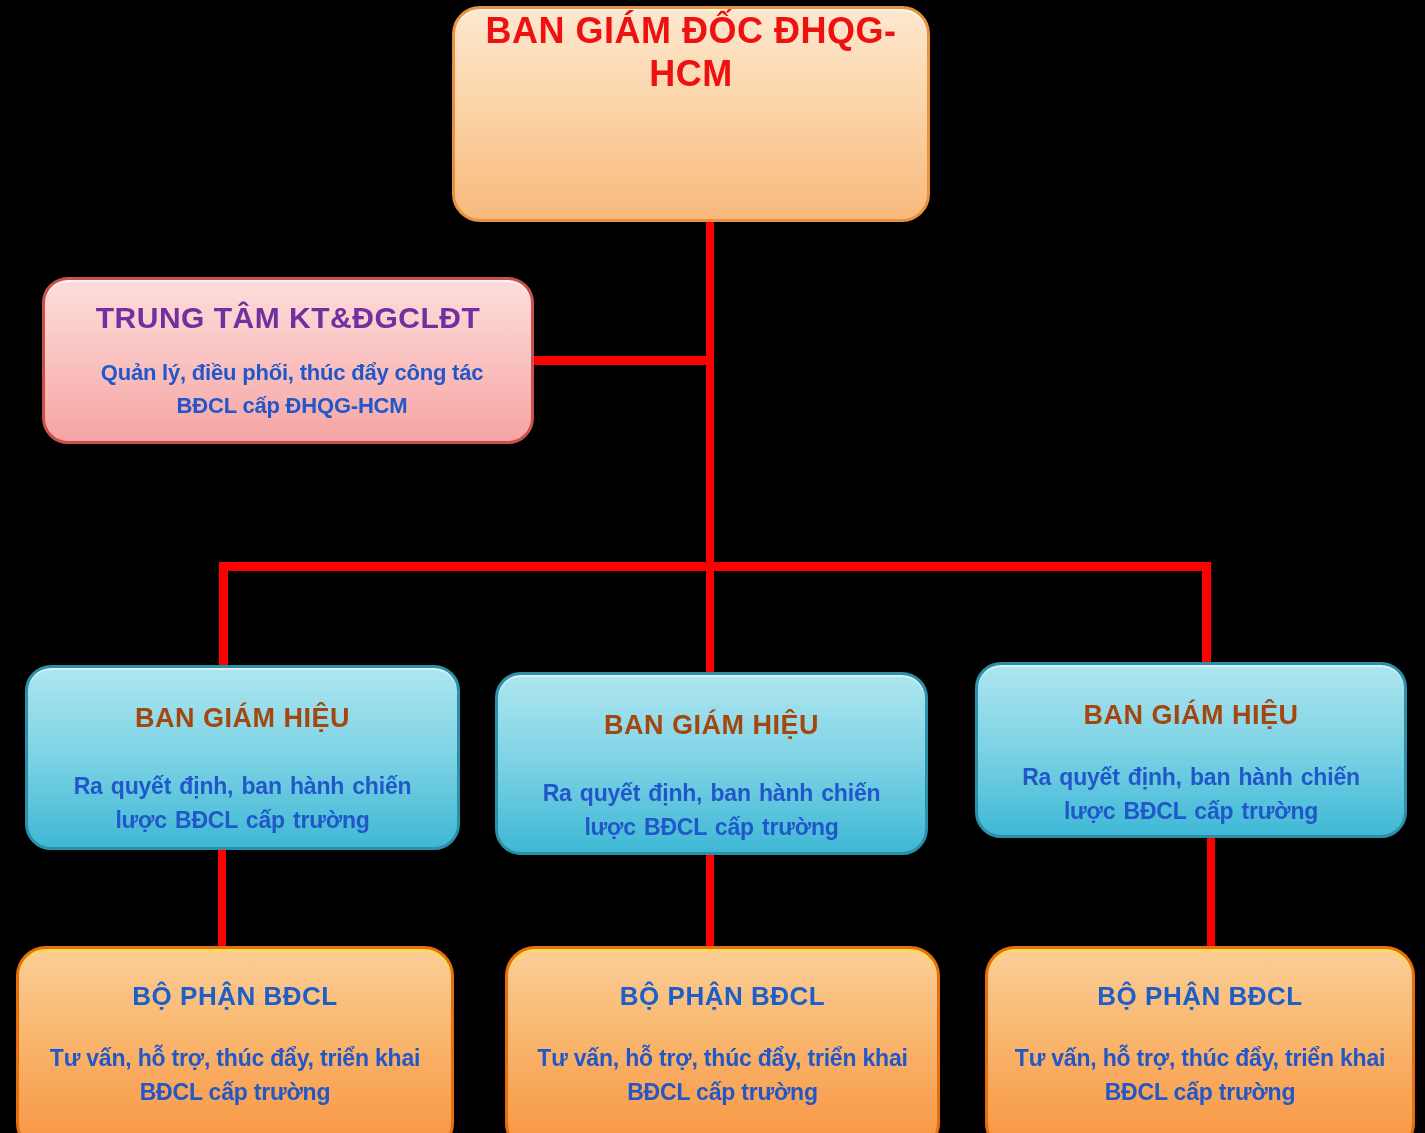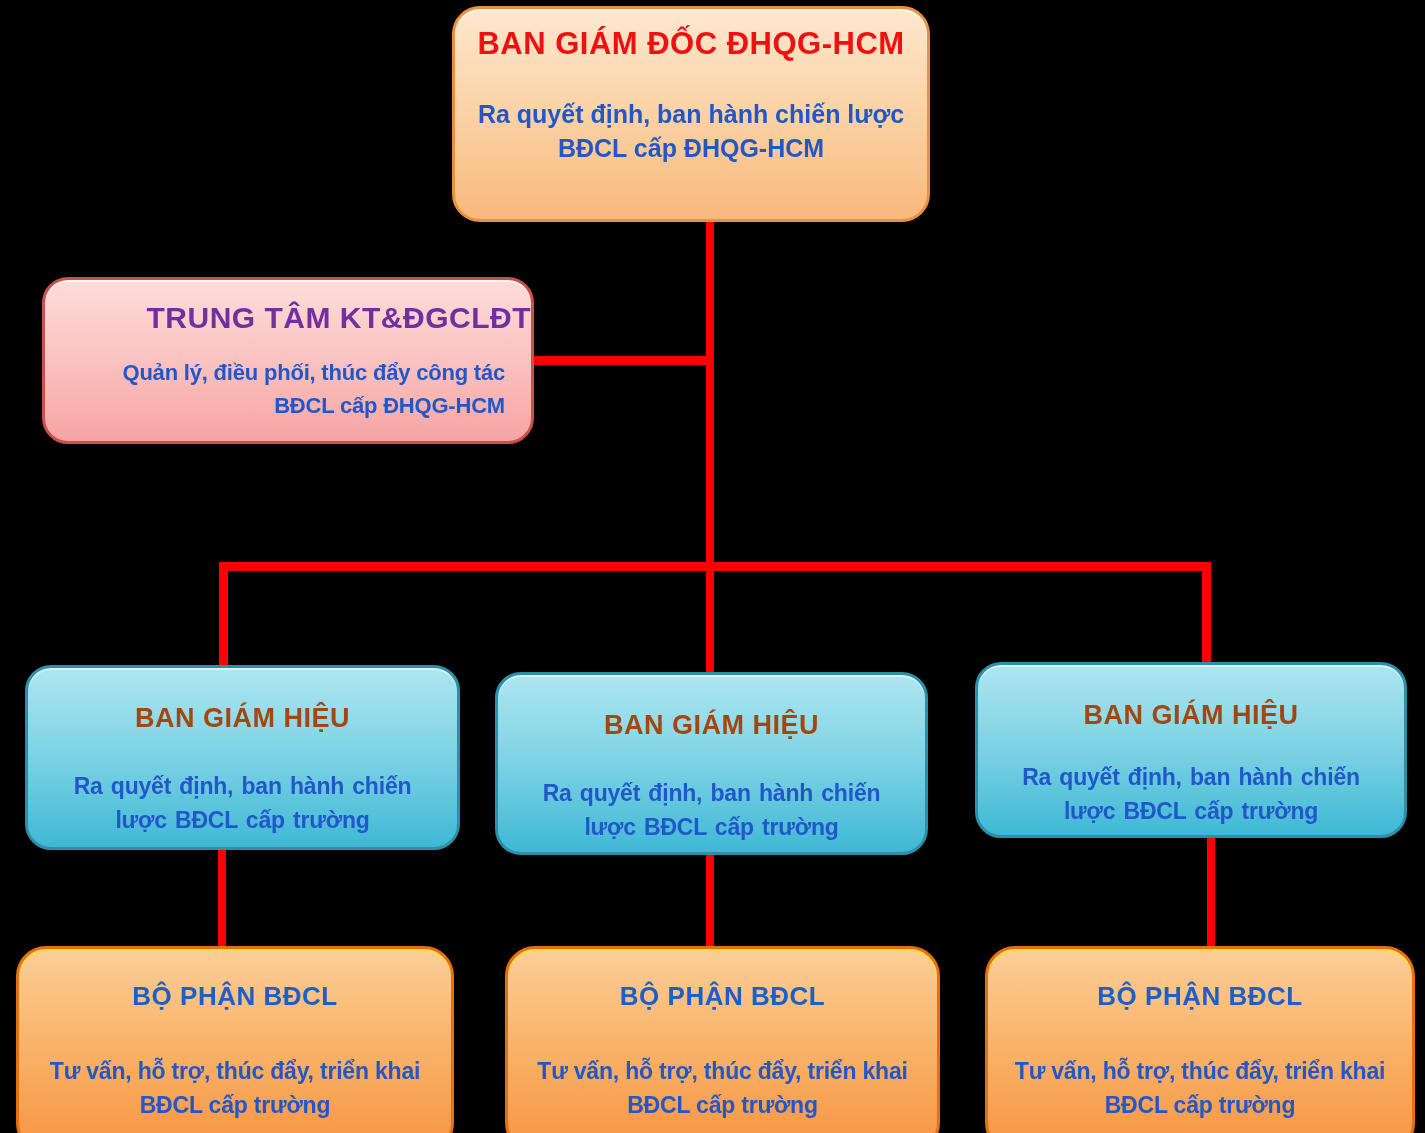--- a/index.html
+++ b/index.html
@@ -20,30 +20,29 @@
   }
   .box .title{display:block;letter-spacing:.5px;}
   .box .desc{display:block;color:#2157C9;}
 
   .director{
     left:452px;top:6px;width:478px;height:216px;
     background:linear-gradient(180deg,#FDE8CF 0%,#FBD3A6 48%,#F8B97C 100%);
     border:3px solid #E8923F;
     box-shadow:inset 0 2px 0 rgba(255,255,255,.55);
   }
-  .director .title{padding-top:16px;font-size:31px;line-height:1.2;color:#EE1111;}
+  .director .title{font-size:36px;line-height:1.2;color:#EE1111;}
   .director .desc{margin-top:36px;font-size:25px;line-height:1.35;padding:0 18px;}
 
   .center-box{
     left:42px;top:277px;width:492px;height:167px;
     background:linear-gradient(180deg,#FCDDDB 0%,#FAC2C0 50%,#F5A5A3 100%);
     border:3px solid #C9504B;
     border-radius:26px;
     box-shadow:inset 0 2px 0 rgba(255,255,255,.6);
-    text-align:right;
   }
   .center-box .title{padding-top:20px;font-size:30px;line-height:1.2;color:#7030A0;}
   .center-box .desc{margin-top:20px;font-size:22px;line-height:1.5;padding:0 26px;letter-spacing:-.2px;margin-left:8px;}
 
   .principal{
     width:435px;height:185px;
     background:linear-gradient(180deg,#AEE6F0 0%,#7CD2E4 50%,#3FB8D5 100%);
     border:3px solid #2D90A9;
     border-radius:26px;
     box-shadow:inset 0 2px 0 rgba(255,255,255,.5);
@@ -52,39 +51,38 @@
   .principal .desc{margin-top:36px;font-size:23px;line-height:1.45;padding:0 16px;word-spacing:2px;letter-spacing:-.2px;}
 
   .qa{
     width:438px;height:207px;
     background:linear-gradient(180deg,#FBCE97 0%,#F9B268 50%,#F79443 100%);
     border:3px solid #E66F0E;
     border-radius:30px;
     box-shadow:inset 0 3px 0 #FFD95A;
   }
   .qa .title{padding-top:32px;font-size:26px;line-height:1.2;color:#1D5FC9;}
-  .qa .desc{margin-top:43px;font-size:23px;line-height:1.45;padding:0 10px;letter-spacing:-.2px;}
+  .qa .desc{margin-top:30px;font-size:23px;line-height:1.45;padding:0 10px;letter-spacing:-.2px;}
 </style>
 </head>
 <body>
 
 <div class="canvas">
 
   <div class="line" style="left:706px;top:218px;width:8px;height:460px;"></div>
   <div class="line" style="left:532px;top:356px;width:178px;height:9px;"></div>
   <div class="line" style="left:219px;top:562px;width:992px;height:9px;"></div>
   <div class="line" style="left:219px;top:562px;width:9px;height:106px;"></div>
   <div class="line" style="left:1202px;top:562px;width:9px;height:104px;"></div>
   <div class="line" style="left:218px;top:846px;width:8px;height:104px;"></div>
   <div class="line" style="left:706px;top:851px;width:8px;height:99px;"></div>
   <div class="line" style="left:1207px;top:834px;width:8px;height:116px;"></div>
 
   <div class="box director">
     <span class="title">BAN GIÁM ĐỐC ĐHQG-HCM</span>
-    <span class="desc">Ra quyết định, ban hành chiến lược BĐCL cấp ĐHQG-HCM</span>
   </div>
 
   <div class="box center-box">
     <span class="title">TRUNG TÂM KT&amp;ĐGCLĐT</span>
     <span class="desc">Quản lý, điều phối, thúc đẩy  công tác BĐCL cấp ĐHQG-HCM</span>
   </div>
 
   <div class="box principal" style="left:25px;top:665px;">
     <span class="title">BAN GIÁM HIỆU</span>
     <span class="desc">Ra quyết định, ban hành chiến lược BĐCL cấp trường</span>

